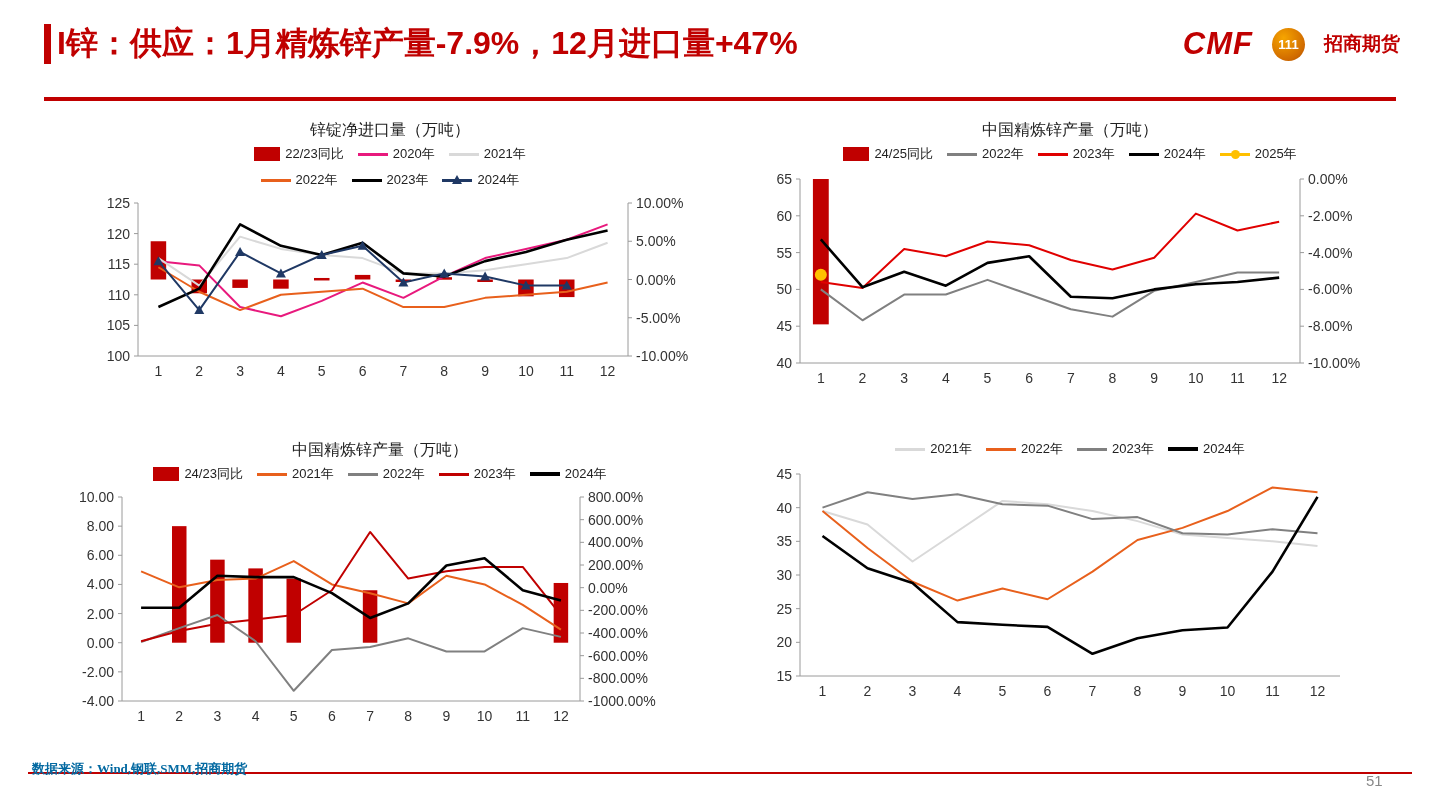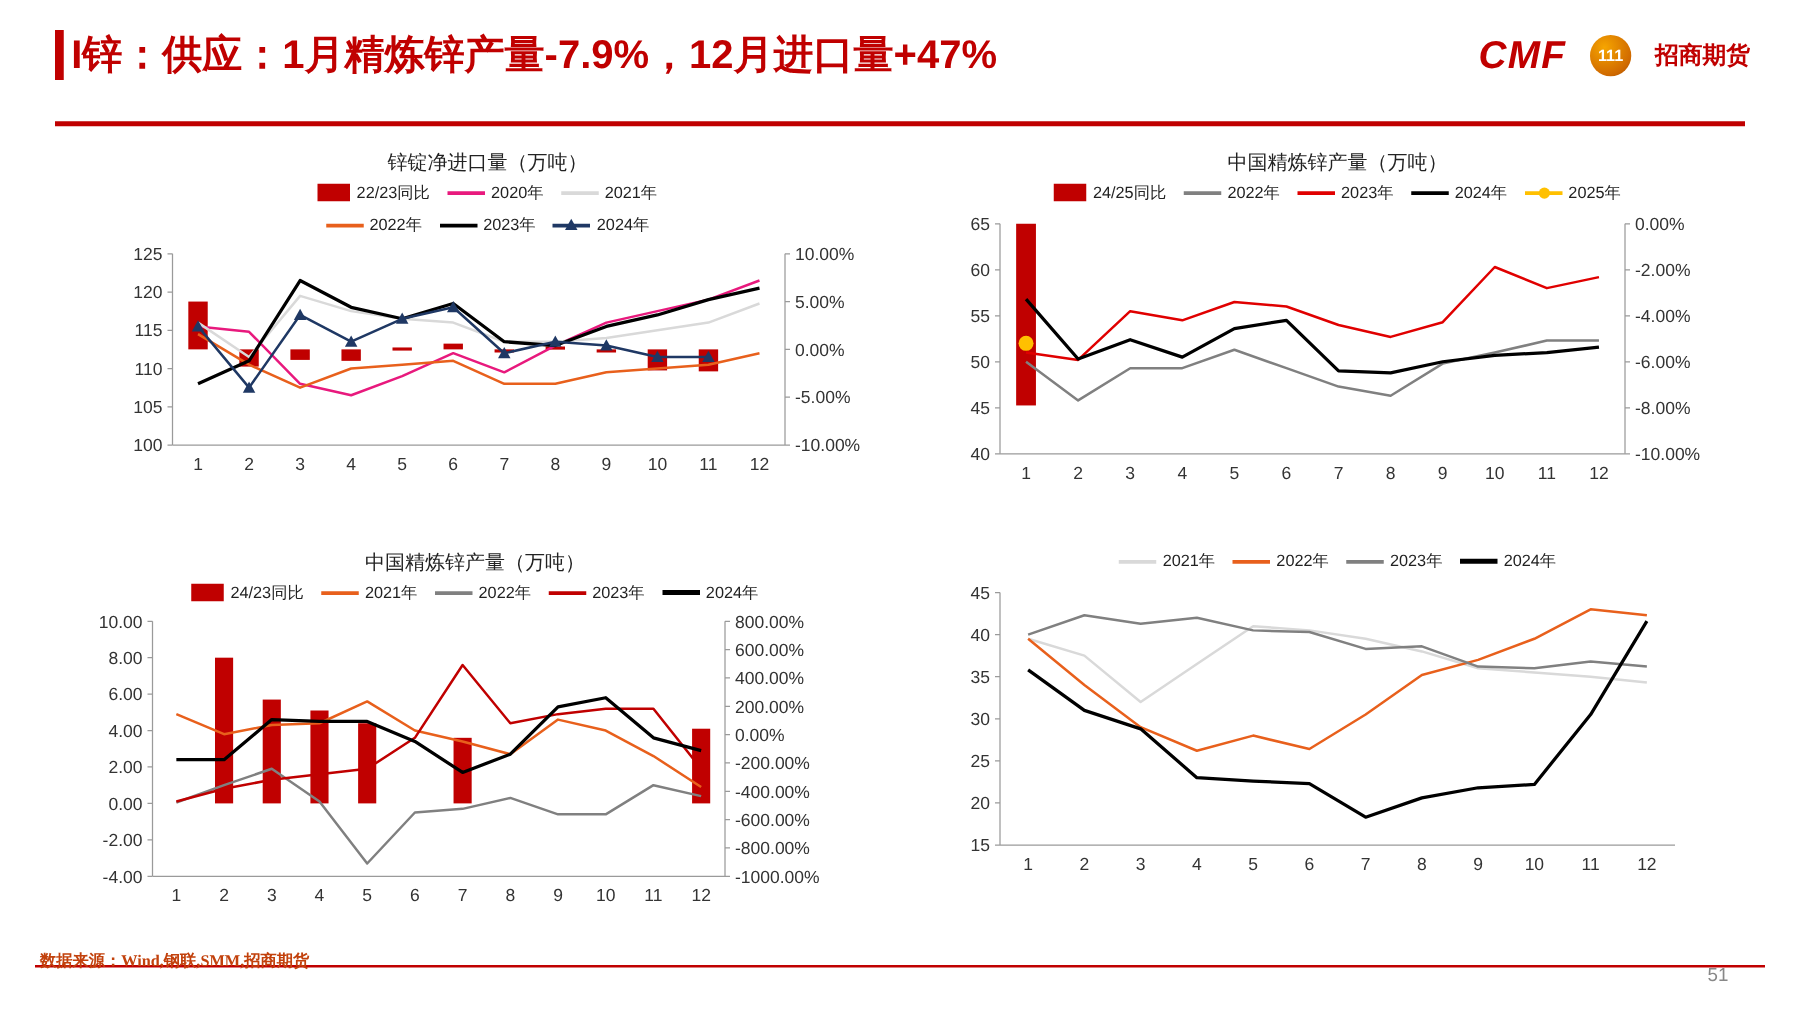--- a/index.html
+++ b/index.html
@@ -44,21 +44,21 @@
     font-size:19px;font-weight:bold;color:#c00000;
   }
   .header-rule{
     position:absolute;left:44px;top:97px;width:1352px;height:4px;background:#c00000;
   }
   
   .footer-rule{
     position:absolute;left:28px;top:772px;width:1384px;height:2px;background:#c00000;
   }
   .footer-src{
-    position:absolute;left:32px;top:760px;font-size:13px;color:#c2410c;
+    position:absolute;left:32px;top:760px;font-size:13px;color:#0369a1;
     font-family:"Liberation Serif",serif;font-weight:bold;
   }
   .page-num{
     position:absolute;left:1318px;top:772px;font-size:15px;color:#888;margin-left:48px;
   }
   
   .panel{position:absolute;}
   .panel-title{
     text-align:center;font-size:16px;color:#222;font-weight:500;
     margin-bottom:4px;

